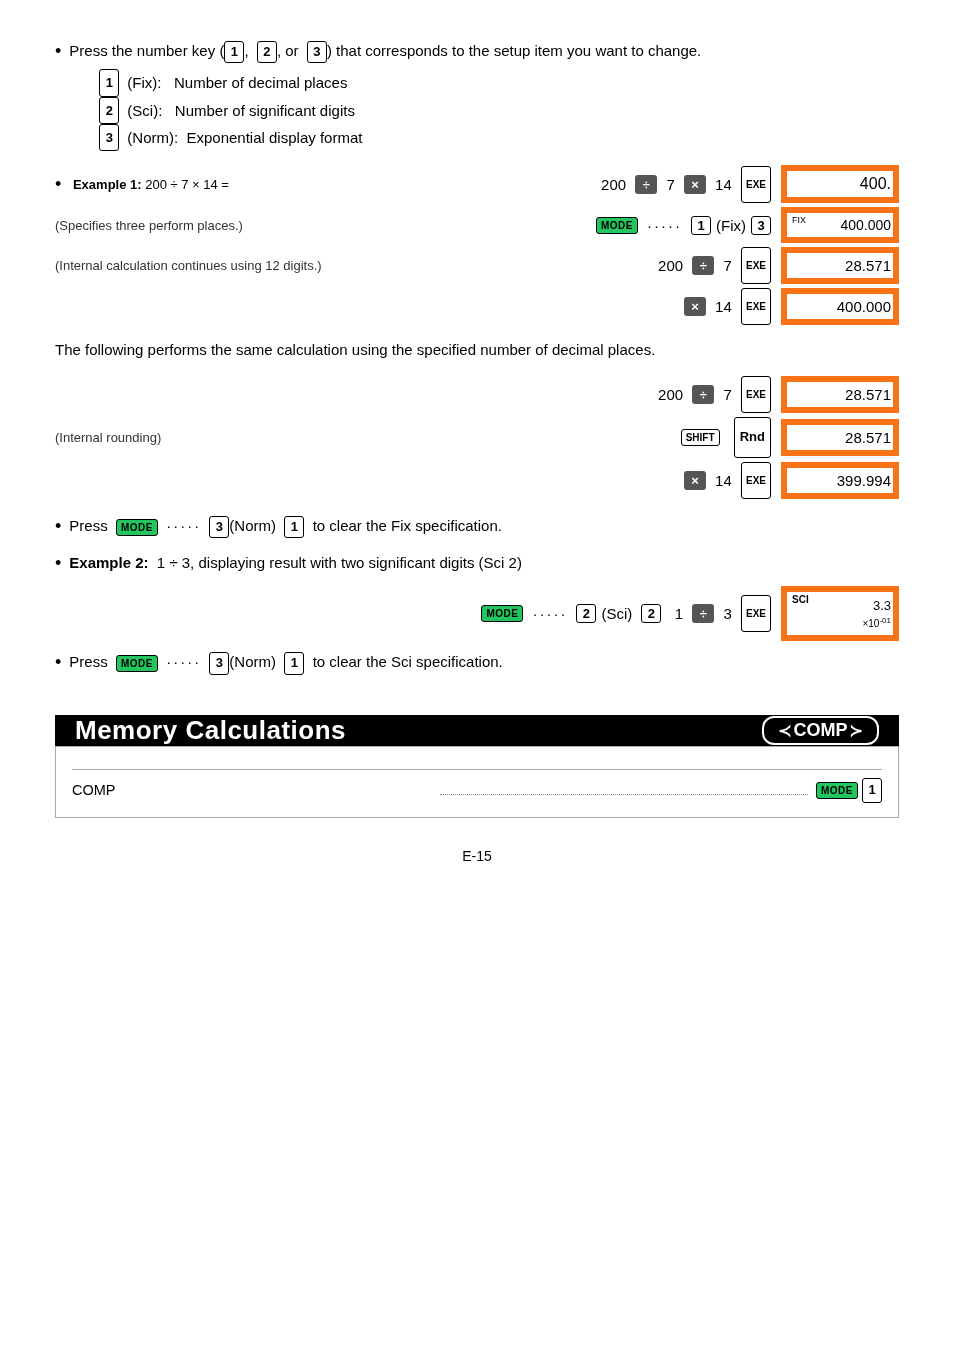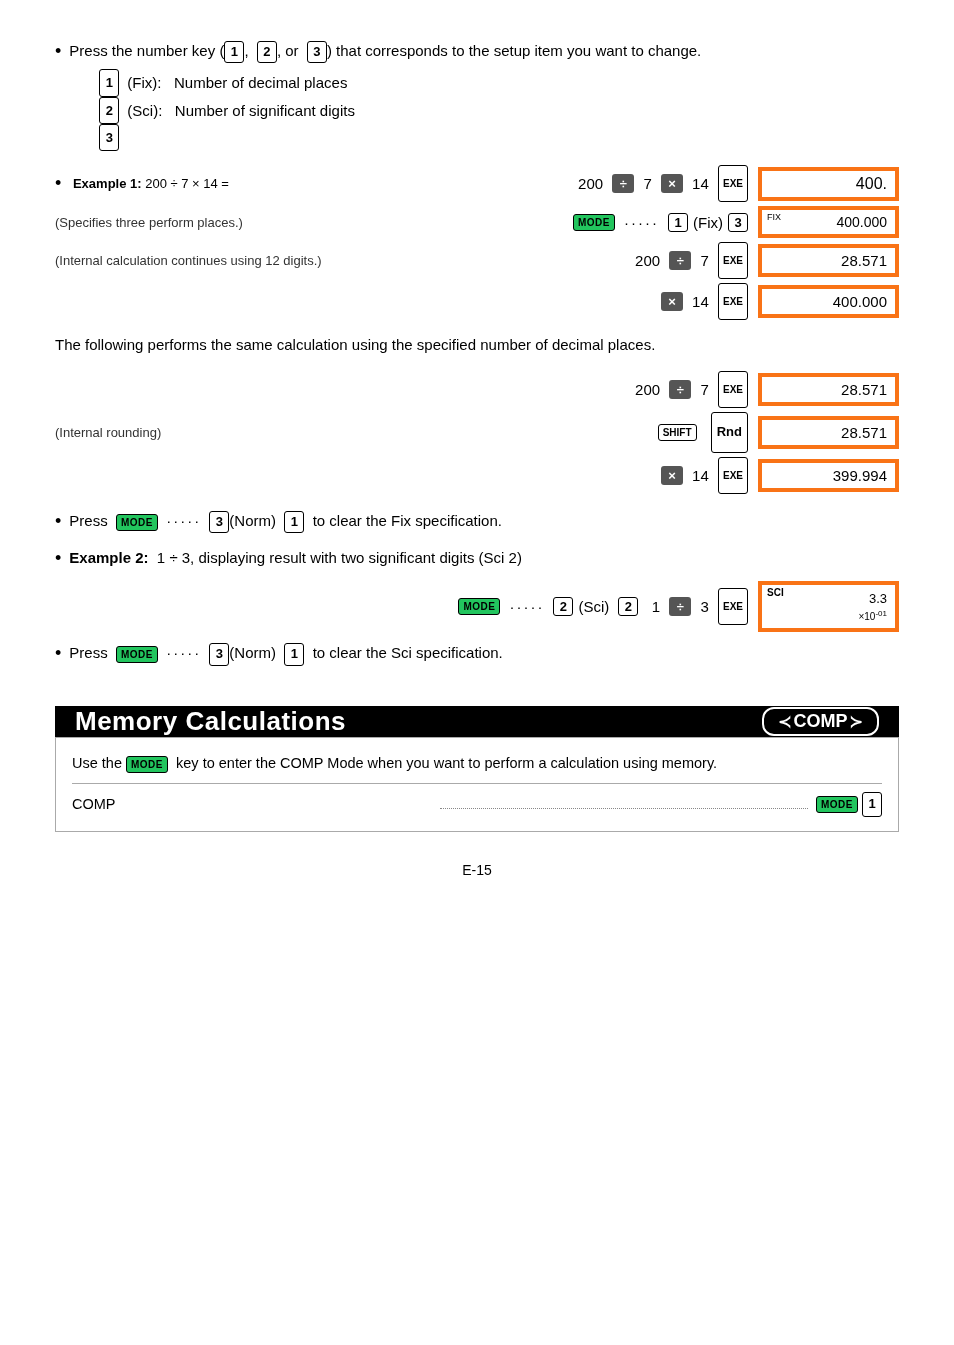--- a/index.html
+++ b/index.html
@@ -138,24 +138,24 @@
     }
     .eg-mid {
       flex: 1;
       display: flex;
       align-items: center;
       justify-content: flex-end;
       gap: 5px;
       padding-right: 10px;
     }
     .eg-result {
-      width: 141px;
-      border: 4px solid #f97316;
+      width: 118px;
+      border: 6px solid #f97316;
       text-align: right;
-      padding: 4px 8px;
+      padding: 4px 2px;
       font-size: 15px;
       display: flex;
       flex-direction: column;
       justify-content: center;
       position: relative;
       min-height: 30px;
     }
 
     .divide-key {
       display: inline-flex; align-items: center; justify-content: center;
@@ -187,20 +187,21 @@
       <div class="sub-item">
         <span class="key-num">1</span>
         <span>(Fix):&nbsp;&nbsp;&nbsp;Number of decimal places</span>
       </div>
       <div class="sub-item">
         <span class="key-num">2</span>
         <span>(Sci):&nbsp;&nbsp;&nbsp;Number of significant digits</span>
       </div>
       <div class="sub-item">
         <span class="key-num">3</span>
+        <span>(Norm):&nbsp; Exponential display format</span>
       </div>
     </div>
   </div>
 </div>
 
 <div class="eg-row" style="margin-top:14px; align-items:center;">
   <div class="eg-left">
     <span class="bullet-dot">•</span>&nbsp;
     <strong>Example 1:</strong>&nbsp;200 ÷ 7 × 14 =
   </div>
@@ -345,24 +346,20 @@
 <div class="memory-header">
   <span class="memory-title">Memory Calculations</span>
   <div class="comp-badge">
     <span class="comp-arrow-left">≺</span>
     <span>COMP</span>
     <span class="comp-arrow-right">≻</span>
   </div>
 </div>
 
 <div class="info-box">
-  <div>
-    Use the&nbsp;<span class="key-mode">MODE</span>&nbsp;
-    key to enter the COMP Mode when you want to perform a calculation using memory.
-  </div>
   <div class="info-box-row">
     <span class="info-box-label">COMP</span>
     <span style="flex:1; border-bottom: 1px dotted #888; margin: 0 8px 0 0; display:inline-block; height:10px;"></span>
     <span class="key-mode">MODE</span>&nbsp;
     <span class="key-num">1</span>
   </div>
 </div>
 
 <div class="page-number">E-15</div>
 

